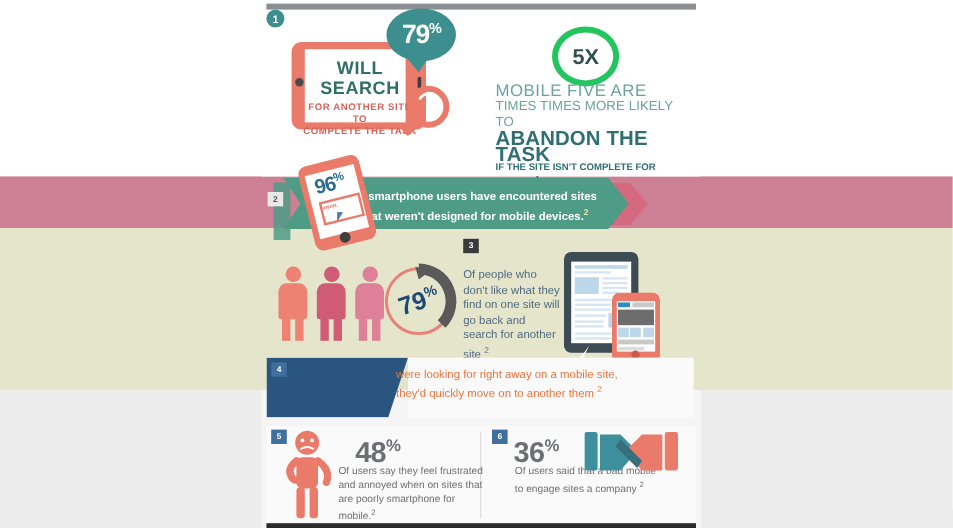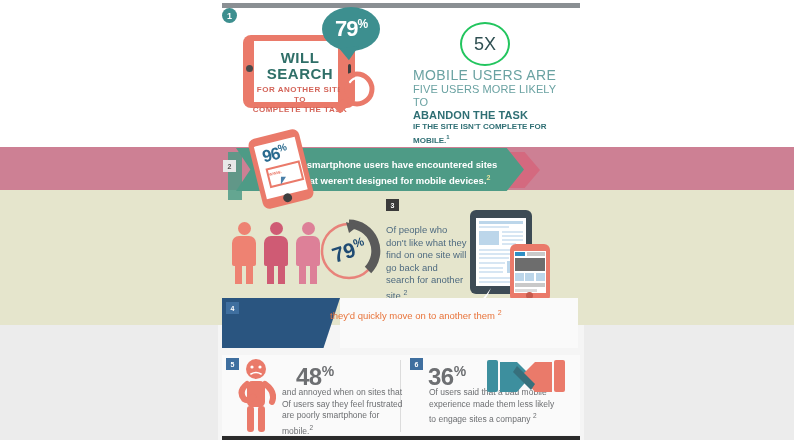--- a/index.html
+++ b/index.html
@@ -68,27 +68,27 @@
     border-left:8px solid transparent;border-right:12px solid transparent;border-top:13px solid #3d8f8f;
     transform:rotate(-8deg);
   }
   .bubble-txt{font-size:22px;font-weight:bold;letter-spacing:-1px;position:relative;z-index:2;}
   .bubble-txt sup{font-size:12px;}
 
   .magnifier{position:absolute;left:330px;top:70px;width:48px;height:52px;}
 
   .circle5x{
     position:absolute;left:460px;top:22px;width:46px;height:40px;border-radius:50%;
-    border:2px solid #22c55e;display:flex;align-items:center;justify-content:center;
-    color:#2f4f52;font-size:18px;font-weight:normal;
+    border:5px solid #22c55e;display:flex;align-items:center;justify-content:center;
+    color:#2f4f52;font-size:18px;font-weight:bold;
   }
   .s1-text{position:absolute;left:413px;top:68px;width:160px;}
   .s1-l1{font-size:14px;color:#6aa2a2;letter-spacing:.4px;line-height:15px;}
   .s1-l2{font-size:11px;color:#6aa2a2;letter-spacing:.1px;line-height:13px;}
-  .s1-l3{font-size:11px;color:#2f6f74;font-weight:bold;letter-spacing:.1px;line-height:13px;}
+  .s1-l3{font-size:17px;color:#2f6f74;font-weight:bold;letter-spacing:.1px;line-height:13px;}
   .s1-l4{font-size:8px;color:#2f6f74;font-weight:bold;line-height:10px;font-family:"Liberation Sans Narrow","Liberation Sans",sans-serif;}
   .s1-l4 sup{font-size:6px;}
 
   
   .ribbon-pink{
     position:absolute;left:470px;top:152px;width:70px;height:36px;background:#d4697f;
     clip-path:polygon(0 0, 78% 0, 100% 50%, 78% 100%, 0 100%);
   }
   .ribbon-green{
     position:absolute;left:236px;top:148px;width:288px;height:43px;background:#4e9b86;
@@ -209,22 +209,22 @@
     <rect x="5" y="32" width="13" height="9" rx="2" fill="#ea7a6a" transform="rotate(-42 11 36)"></rect>
   </svg>
 
   <div class="bubble">
     <span class="bubble-txt"><span>79</span><sup>%</sup></span>
   </div>
 
   <div class="circle5x">5X</div>
 
   <div class="s1-text">
-    <div class="s1-l1">MOBILE USERS ARE</div>
-    <div class="s1-l2">FIVE USERS MORE LIKELY TO</div>
+    <div class="s1-l1">MOBILE FIVE ARE</div>
+    <div class="s1-l2">TIMES TIMES MORE LIKELY TO</div>
     <div class="s1-l3">ABANDON THE TASK</div>
     <div class="s1-l4"><span>IF THE SITE ISN'T COMPLETE FOR MOBILE.</span><sup>1</sup></div>
   </div>
 
   <div class="ribbon-pink"></div>
   <div class="ribbon-green-tab"></div>
   <div class="ribbon-green"></div>
 
   <div class="badge-sq" style="left:223px;top:160px;background:#e8e8e8;color:#555;">2</div>
 
@@ -317,20 +317,21 @@
   </div>
 
   <svg class="swoosh" viewBox="0 0 40 30">
     <path d="M0 30 Q20 30 36 6 Q26 30 8 30 Z" fill="#ffffff"></path>
   </svg>
 
   <div class="s4-card"></div>
   <div class="s4-blue"></div>
   <div class="badge-sq" style="left:226px;top:302px;background:#3f6f9f;color:#fff;">4</div>
   <div class="s4-text">
+    <div>were looking for right away on a mobile site,</div>
     <div><span>they'd quickly move on to another them</span> <sup>2</sup></div>
   </div>
 
   <div class="s56-card"></div>
   <div class="s56-divider"></div>
 
   <div class="badge-sq" style="left:226px;top:358px;background:#3f6f9f;color:#fff;">5</div>
   <div class="badge-sq" style="left:410px;top:358px;background:#3f6f9f;color:#fff;">6</div>
 
   <svg class="frust-man" viewBox="0 0 40 74">
@@ -340,29 +341,28 @@
     <path d="M15 16 Q20 13 25 16" fill="none" stroke="#ffffff" stroke-width="1.6" stroke-linecap="round"></path>
     <rect x="11" y="23" width="18" height="26" rx="5" fill="#ea7a6a"></rect>
     <path d="M11 26 Q2 33 8 41 Q12 44 17 39" fill="none" stroke="#ea7a6a" stroke-width="6" stroke-linecap="round"></path>
     <path d="M29 26 Q40 34 36 44" fill="none" stroke="#ea7a6a" stroke-width="6" stroke-linecap="round"></path>
     <rect x="11" y="48" width="7" height="26" rx="3" fill="#ea7a6a"></rect>
     <rect x="22" y="48" width="7" height="26" rx="3" fill="#ea7a6a"></rect>
   </svg>
 
   <div class="s5-pct"><span>48</span><sup>%</sup></div>
   <div class="s5-text">
+    <div>Of users say they feel frustrated</div>
     <div>and annoyed when on sites that</div>
-    <div>Of users say they feel frustrated</div>
     <div><span>are poorly smartphone for mobile.</span><sup>2</sup></div>
   </div>
 
   <div class="s6-pct"><span>36</span><sup>%</sup></div>
   <div class="s6-text">
     <div>Of users  said that a bad mobile</div>
-    <div>experience made them less likely</div>
     <div><span>to engage sites a company</span> <sup>2</sup></div>
   </div>
 
   <svg class="handshake" viewBox="0 0 78 38">
     <rect x="0" y="2" width="11" height="32" rx="2" fill="#3d8f9e"></rect>
     <rect x="67" y="2" width="11" height="32" rx="2" fill="#ea7a6a"></rect>
     <path d="M13 4 L30 4 L44 18 L30 34 L13 34 Z" fill="#3d8f9e"></path>
     <path d="M65 4 L48 4 L34 18 L48 34 L65 34 Z" fill="#ea7a6a"></path>
     <path d="M30 8 L48 26 L44 32 L26 14 Z" fill="#37707c"></path>
   </svg>

